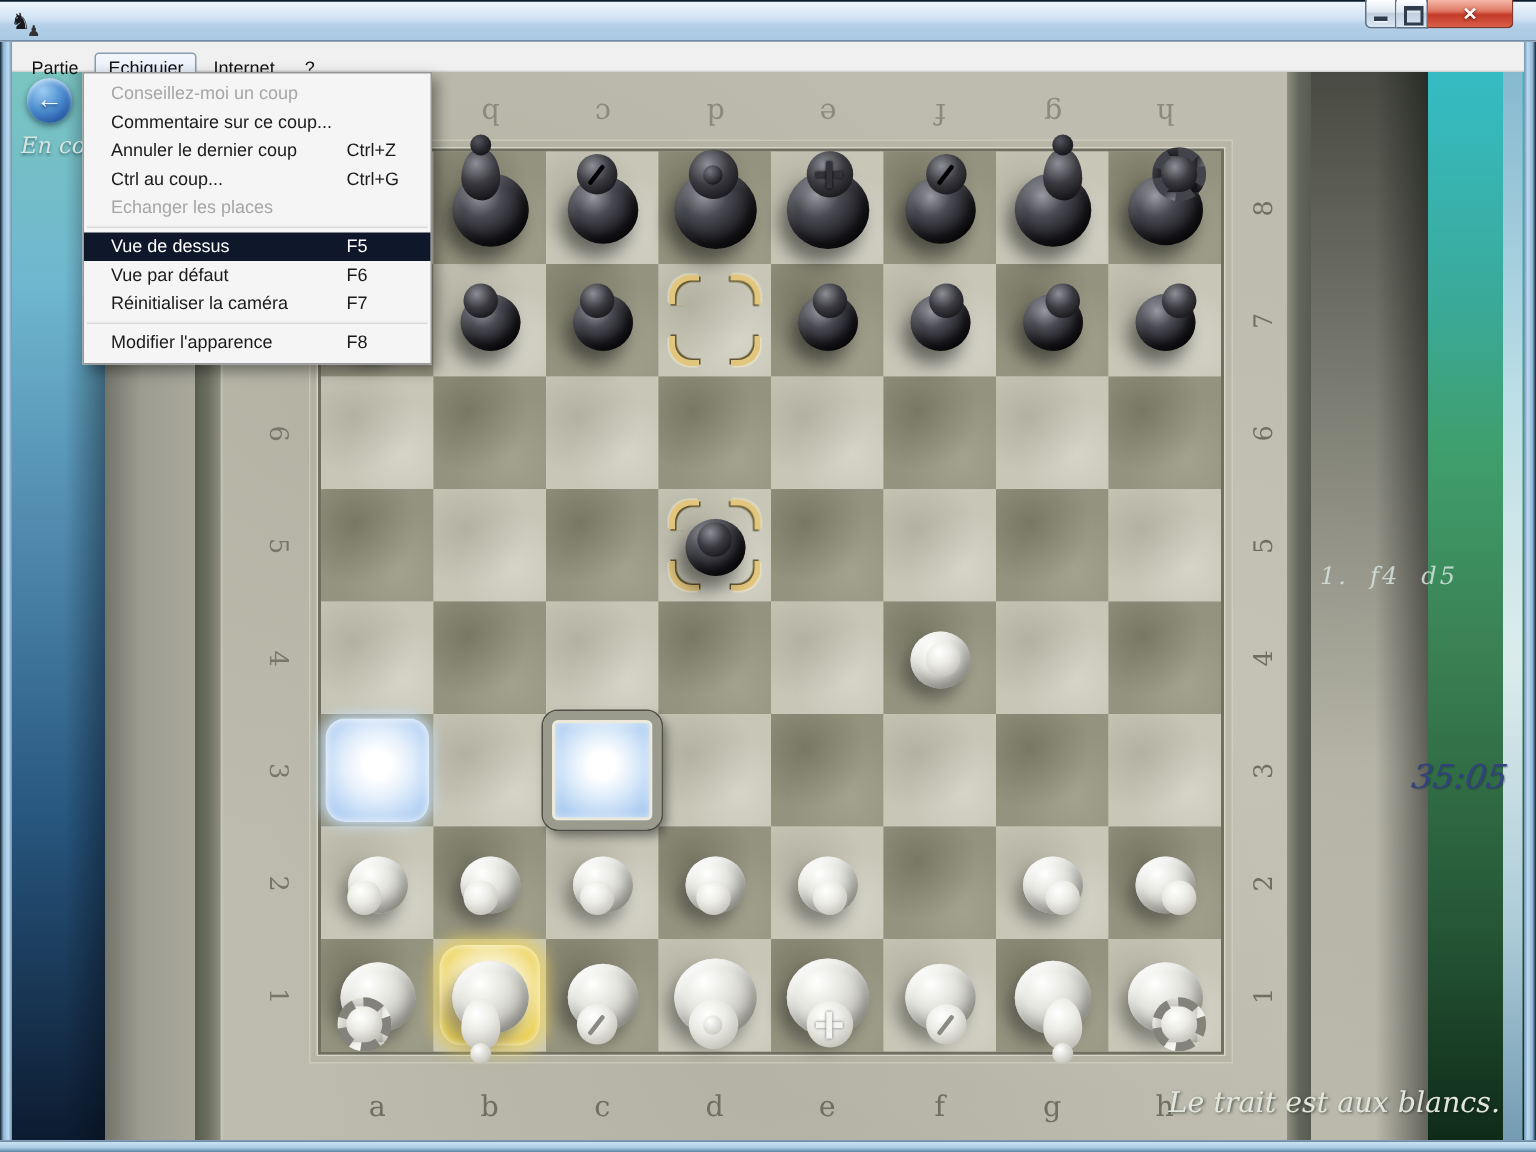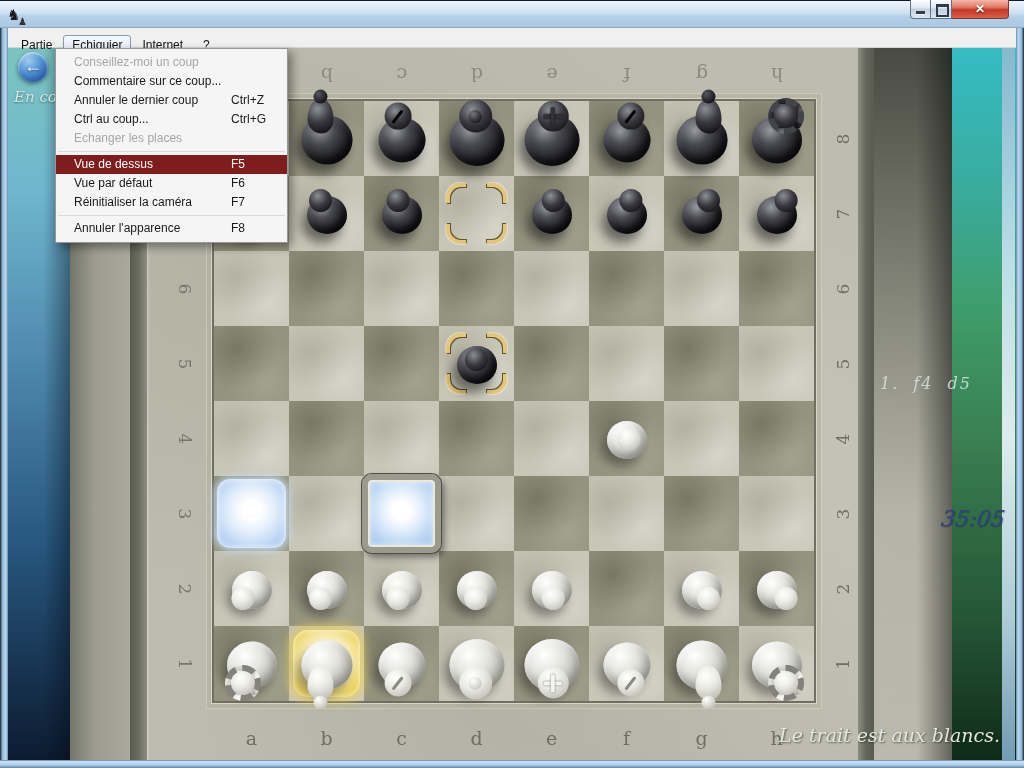--- a/index.html
+++ b/index.html
@@ -148,21 +148,21 @@
     font-family:"DejaVu Serif",serif;font-style:italic;font-size:22px;color:#33427e;transform:skewX(-8deg);text-shadow:1px 1px 1px rgba(10,20,50,.35);}
   .turn-text{position:absolute;right:16px;top:676px;z-index:30;font-family:"DejaVu Serif",serif;font-style:italic;font-size:19px;color:#e3e6dd;text-shadow:1px 1px 2px rgba(20,30,20,.6);}
 
   
   #dropdown{position:absolute;left:55px;top:48px;width:233px;z-index:100;background:#f5f5f5;border:1px solid #979797;
     box-sizing:border-box;padding:4px 0;box-shadow:4px 4px 9px rgba(0,0,0,.4);}
   .mi{display:flex;height:19px;line-height:19px;font-size:12px;color:#1a1a1a;padding:0 8px 0 18px;align-items:center;}
   .mi .mi-label{flex:1;white-space:nowrap;}
   .mi .mi-shortcut{width:48px;text-align:left;}
   .mi.disabled{color:#a6a6a6;}
-  .mi.highlight{background:#7f1d1d;color:#fff;gap:34px;}
+  .mi.highlight{background:#0f172a;color:#fff;gap:34px;}
   .mi-sep{height:1px;background:#d9d9d9;margin:3px 2px;}
 </style>
 </head>
 <body>
 
 <div id="window">
 
   <div id="scene">
     <div class="bg-left"></div>
     <div class="bg-right"></div>
@@ -506,17 +506,17 @@
       <div class="mi">
         <span class="mi-label">Vue par défaut</span>
         <span class="mi-shortcut">F6</span>
       </div>
       <div class="mi">
         <span class="mi-label">Réinitialiser la caméra</span>
         <span class="mi-shortcut">F7</span>
       </div>
       <div class="mi-sep"></div>
       <div class="mi">
-        <span class="mi-label">Annuler l'apparence</span>
+        <span class="mi-label">Modifier l'apparence</span>
         <span class="mi-shortcut">F8</span>
       </div>
     </div>
 </div>
 
 </body></html>

